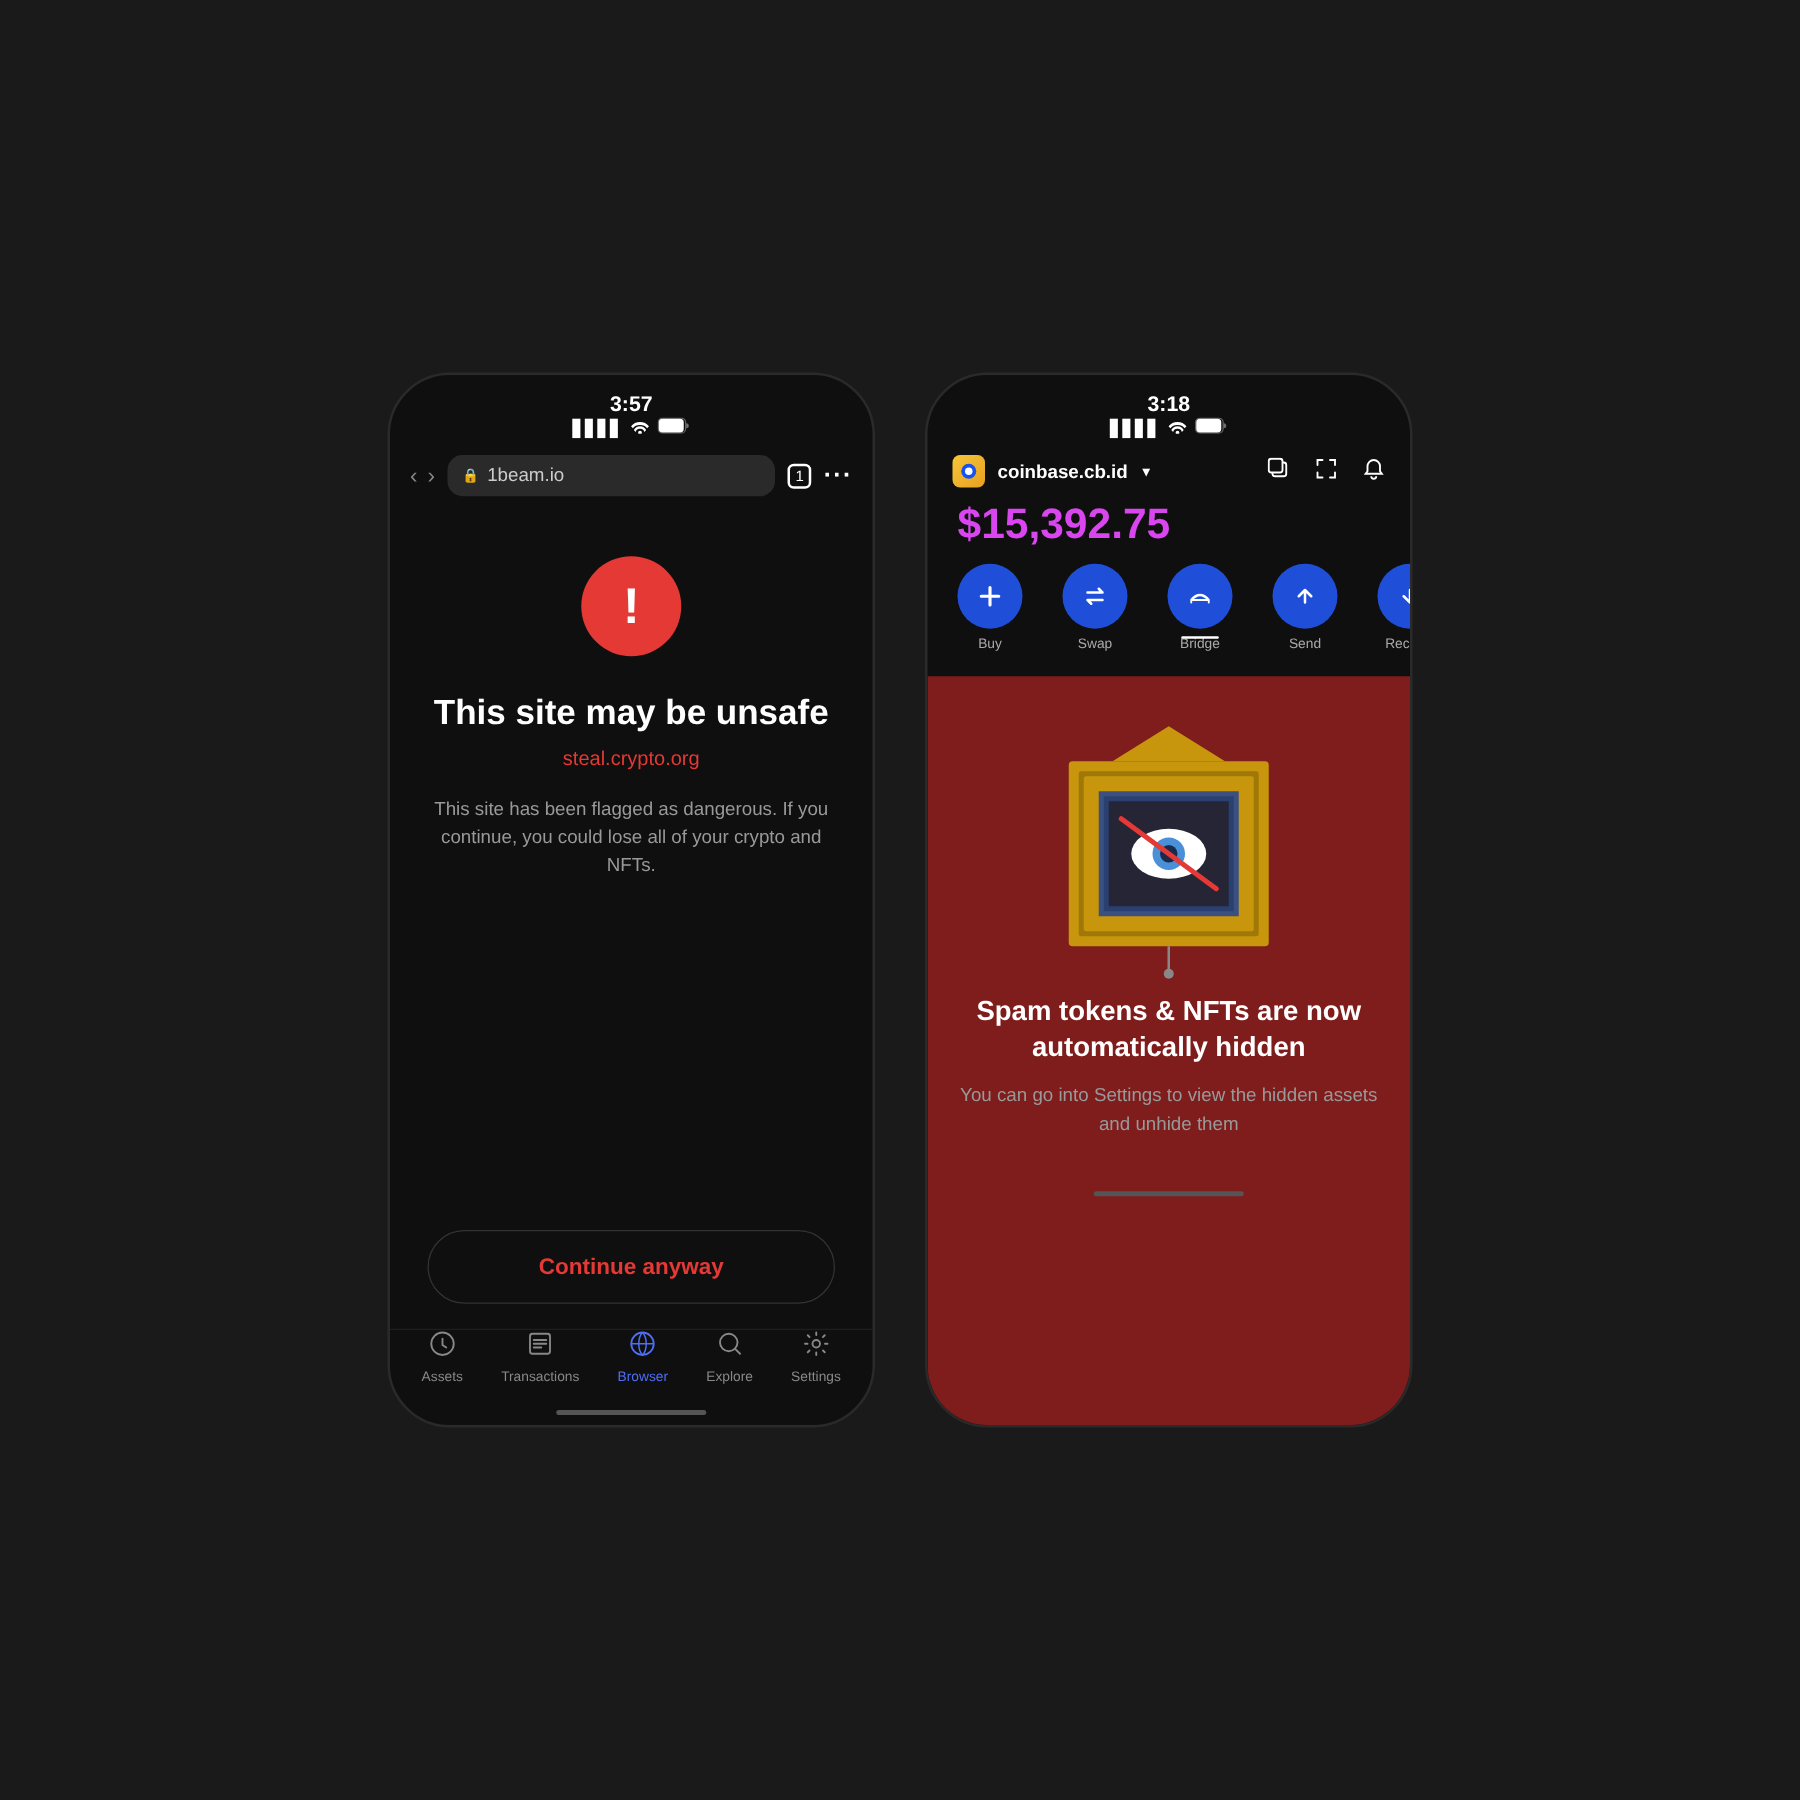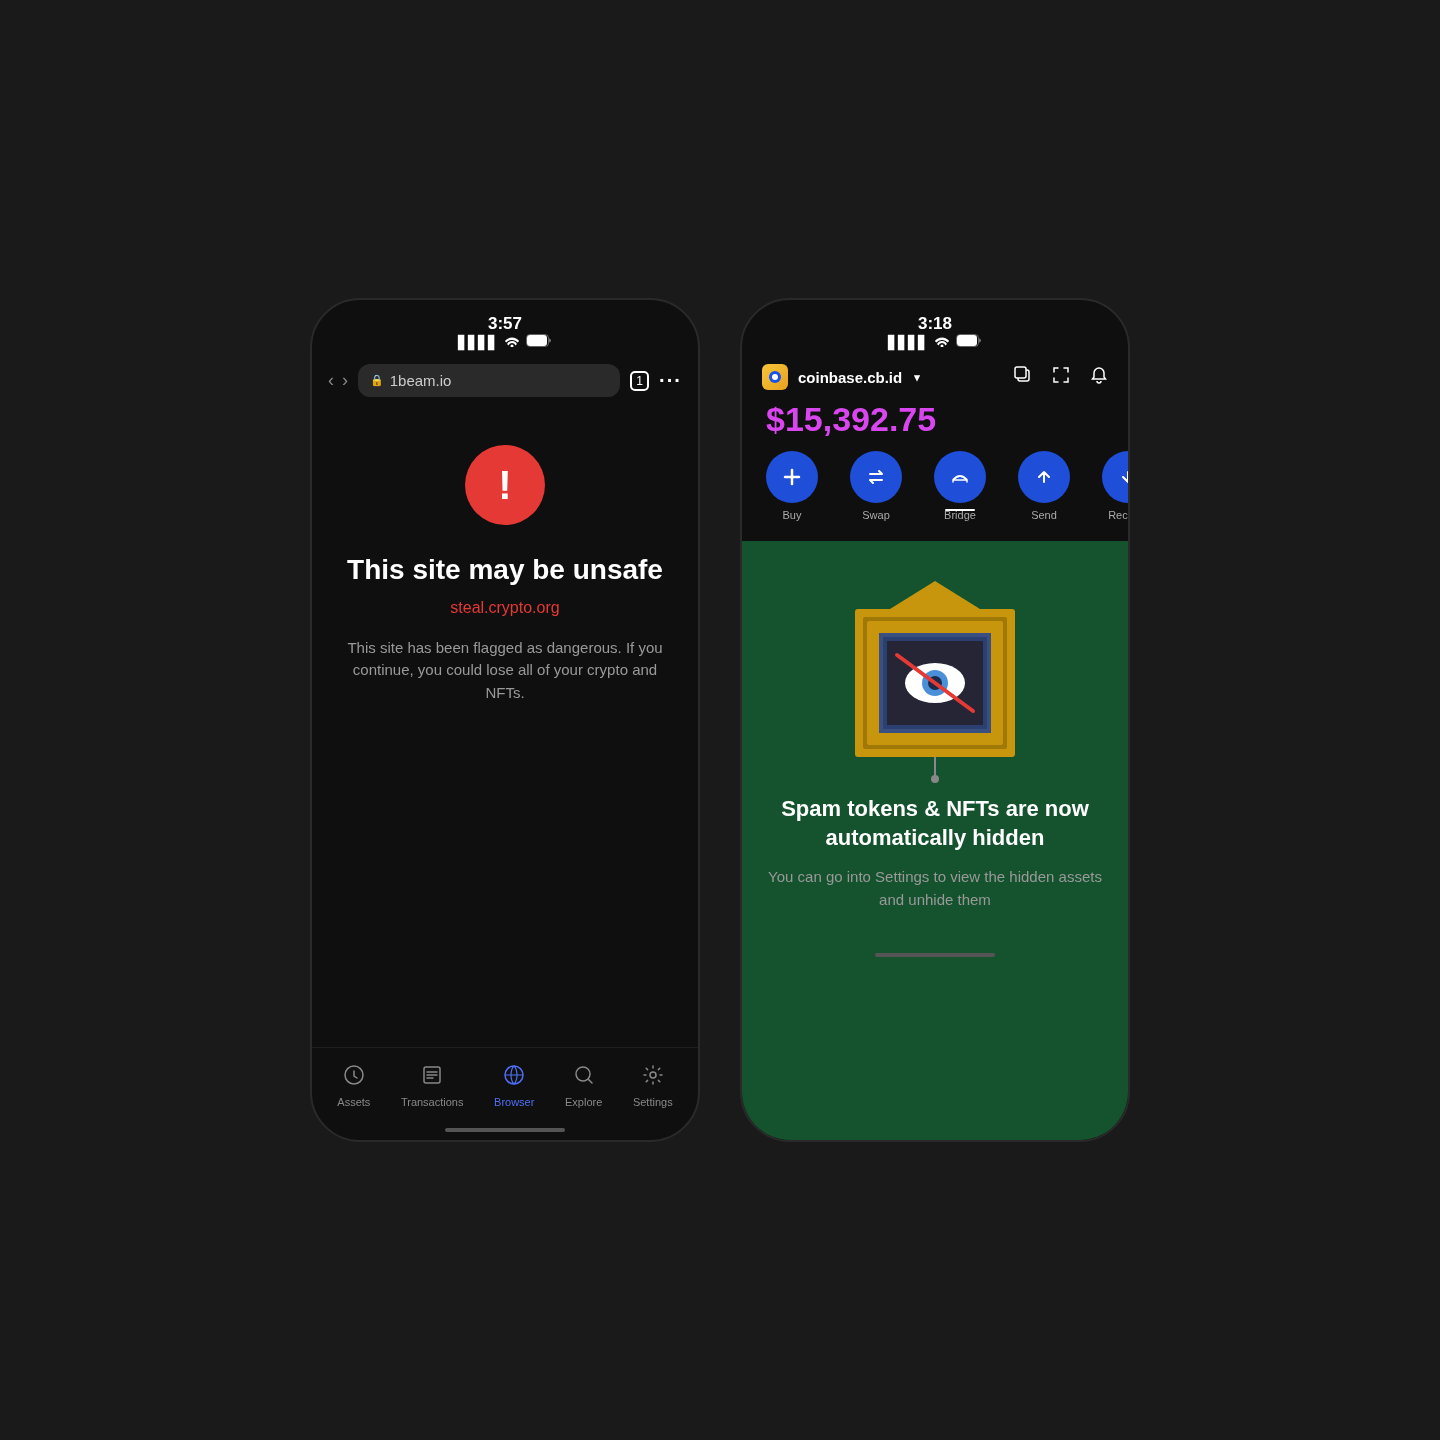--- a/index.html
+++ b/index.html
@@ -173,21 +173,21 @@
       font-size: 18px;
       font-weight: 700;
       cursor: pointer;
     }
 
     
     .bottom-nav {
       display: flex;
       justify-content: space-around;
       align-items: center;
-      padding: 16px 10px 20px;
+      padding: 0 10px 20px;
       border-top: 1px solid #1f1f1f;
     }
     .nav-item {
       display: flex;
       flex-direction: column;
       align-items: center;
       gap: 4px;
     }
     .nav-item-icon {
       font-size: 22px;
@@ -291,21 +291,21 @@
       border-radius: 1px;
     }
     .action-btn-label {
       font-size: 11px;
       color: #aaa;
     }
 
     
     .modal-overlay {
       flex: 1;
-      background: #14532d;
+      background: #7f1d1d;
       display: flex;
       flex-direction: column;
       align-items: center;
       padding: 30px 24px 24px;
     }
 
     
     .illustration {
       width: 200px;
       height: 200px;
@@ -394,20 +394,21 @@
     <div class="danger-icon">
       <span>!</span>
     </div>
 
     <div class="unsafe-title">This site may be unsafe</div>
     <div class="unsafe-url">steal.crypto.org</div>
     <div class="unsafe-desc">This site has been flagged as dangerous. If you continue, you could lose all of your crypto and NFTs.</div>
 
     <div class="spacer"></div>
 
+    <button class="btn-continue">Continue anyway</button>
   </div>
 
   <div class="bottom-nav">
     <div class="nav-item">
       <span class="nav-item-icon">
         <svg width="22" height="22" viewBox="0 0 22 22" fill="none">
           <circle cx="11" cy="11" r="9" stroke="#888" stroke-width="1.5"></circle>
           <path d="M11 7v5l3 2" stroke="#888" stroke-width="1.5" stroke-linecap="round"></path>
         </svg>
       </span>

